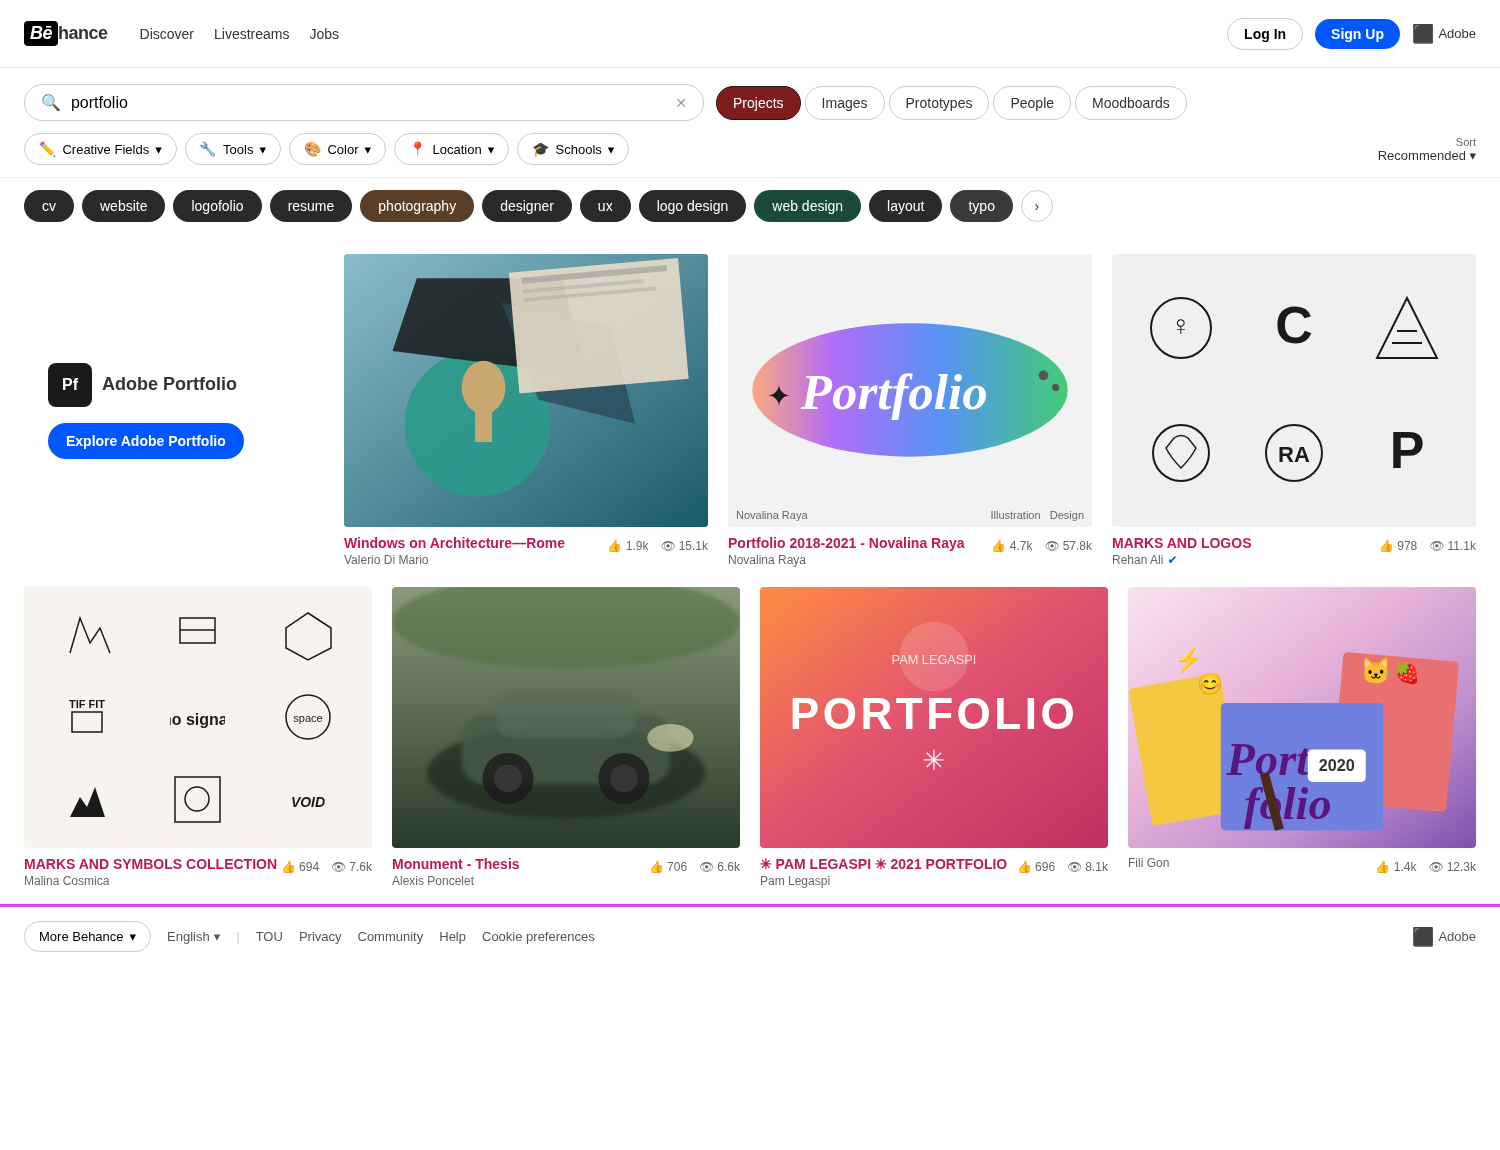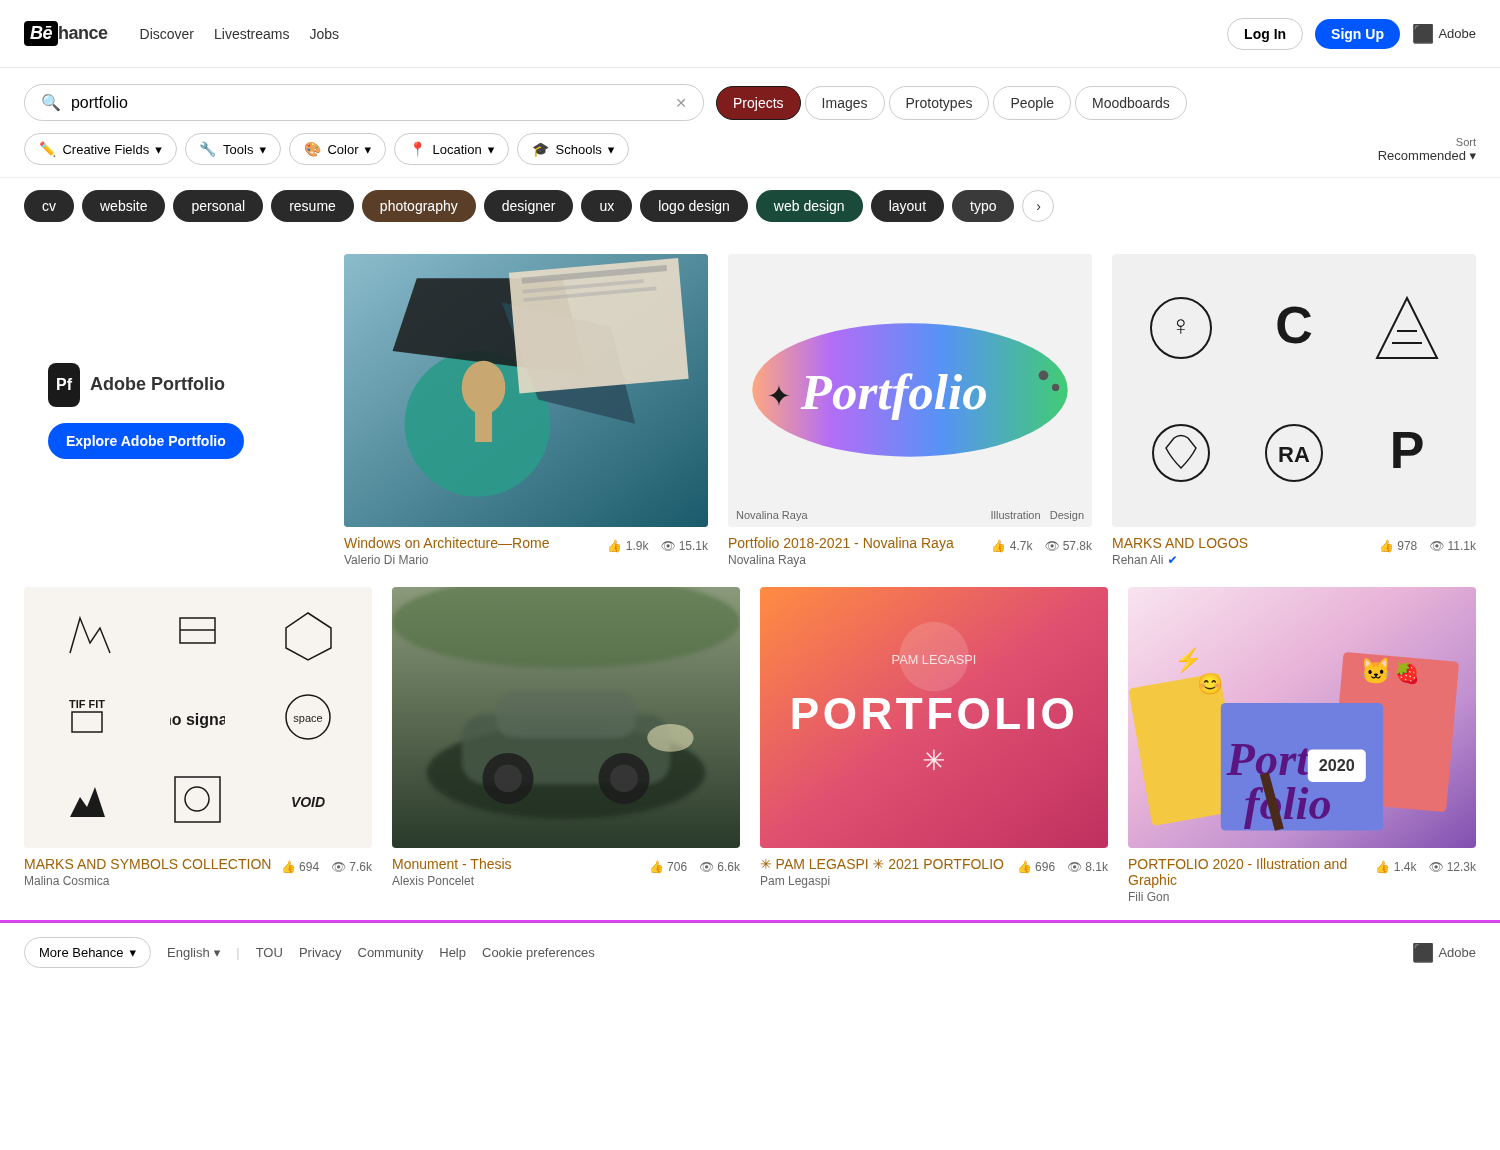--- a/index.html
+++ b/index.html
@@ -45,30 +45,30 @@
     .tag-next { width: 32px; height: 32px; border-radius: 50%; border: 1px solid #ccc; background: #fff; cursor: pointer; display: flex; align-items: center; justify-content: center; font-size: 14px; color: #333; }
 
     
     .main { padding: 16px 24px; }
     .grid-layout { display: grid; grid-template-columns: 300px 1fr 1fr 1fr; gap: 20px; margin-bottom: 20px; }
     .grid-layout-2 { display: grid; grid-template-columns: 1fr 1fr 1fr 1fr; gap: 20px; }
 
     
     .adobe-portfolio-card { background: #fff; display: flex; flex-direction: column; justify-content: center; padding: 24px; }
     .ap-logo { display: flex; align-items: center; gap: 10px; margin-bottom: 16px; }
-    .ap-icon { width: 32px; height: 44px; background: #1a1a1a; border-radius: 8px; display: flex; align-items: center; justify-content: center; color: #fff; font-weight: 700; font-size: 16px; }
+    .ap-icon { width: 44px; height: 44px; background: #1a1a1a; border-radius: 8px; display: flex; align-items: center; justify-content: center; color: #fff; font-weight: 700; font-size: 16px; }
     .ap-title { font-size: 18px; font-weight: 700; }
     .ap-desc { font-size: 14px; color: #555; line-height: 1.5; margin-bottom: 20px; }
     .ap-btn { background: #0057ff; color: #fff; border: none; border-radius: 20px; padding: 10px 18px; font-size: 14px; font-weight: 600; cursor: pointer; display: inline-block; width: fit-content; }
 
     
     .project-card { cursor: pointer; }
     .card-image { width: 100%; aspect-ratio: 4/3; object-fit: cover; border-radius: 4px; overflow: hidden; background: #f0f0f0; margin-bottom: 8px; }
     .card-info { display: flex; justify-content: space-between; align-items: flex-start; }
-    .card-title { font-size: 14px; font-weight: 400; color: #a16207; margin-bottom: 2px; }
+    .card-title { font-size: 14px; font-weight: 700; color: #be185d; margin-bottom: 2px; }
     .card-author { font-size: 12px; color: #666; display: flex; align-items: center; gap: 4px; }
     .verified { color: #0057ff; font-size: 12px; }
     .card-stats { display: flex; align-items: center; gap: 12px; font-size: 12px; color: #666; margin-top: 4px; white-space: nowrap; }
     .stat { display: flex; align-items: center; gap: 3px; }
     .card-meta { flex: 1; }
 
     
     .img-windows { background: linear-gradient(135deg, #a8c5c5 0%, #6ba3b5 30%, #2a7a8a 60%, #1a5a6a 100%); position: relative; }
     .img-portfolio { background: linear-gradient(135deg, #f0f0f0 0%, #e8e8e8 100%); display: flex; align-items: center; justify-content: center; }
 
@@ -147,21 +147,21 @@
   </button>
   <div class="sort-section">
     <span class="sort-label">Sort</span>
     <span class="sort-value">Recommended ▾</span>
   </div>
 </div>
 
 <div class="tags-row">
   <span class="tag-pill">cv</span>
   <span class="tag-pill">website</span>
-  <span class="tag-pill">personal</span>
+  <span class="tag-pill">logofolio</span>
   <span class="tag-pill">resume</span>
   <span class="tag-pill active">photography</span>
   <span class="tag-pill">designer</span>
   <span class="tag-pill">ux</span>
   <span class="tag-pill">logo design</span>
   <span class="tag-pill teal">web design</span>
   <span class="tag-pill">layout</span>
   <span class="tag-pill medium">typo</span>
   <button class="tag-next">›</button>
 </div>
@@ -441,21 +441,20 @@
           <text x="200" y="80" font-size="22">🐱</text>
           <text x="230" y="80" font-size="18">🍓</text>
           <text x="40" y="70" font-size="20">⚡</text>
           <text x="60" y="90" font-size="18">😊</text>
 
           <rect x="120" y="160" width="8" height="50" fill="#4a2a1a" transform="rotate(-15,124,185)"></rect>
         </svg>
       </div>
       <div class="card-info">
         <div class="card-meta">
-          <div class="card-title">PORTFOLIO 2020 - Illustration and Graphic</div>
           <div class="card-author">Fili Gon</div>
         </div>
         <div class="card-stats">
           <span class="stat">👍 <span>1.4k</span></span>
           <span class="stat">👁 <span>12.3k</span></span>
         </div>
       </div>
     </div>
 
   </div>

